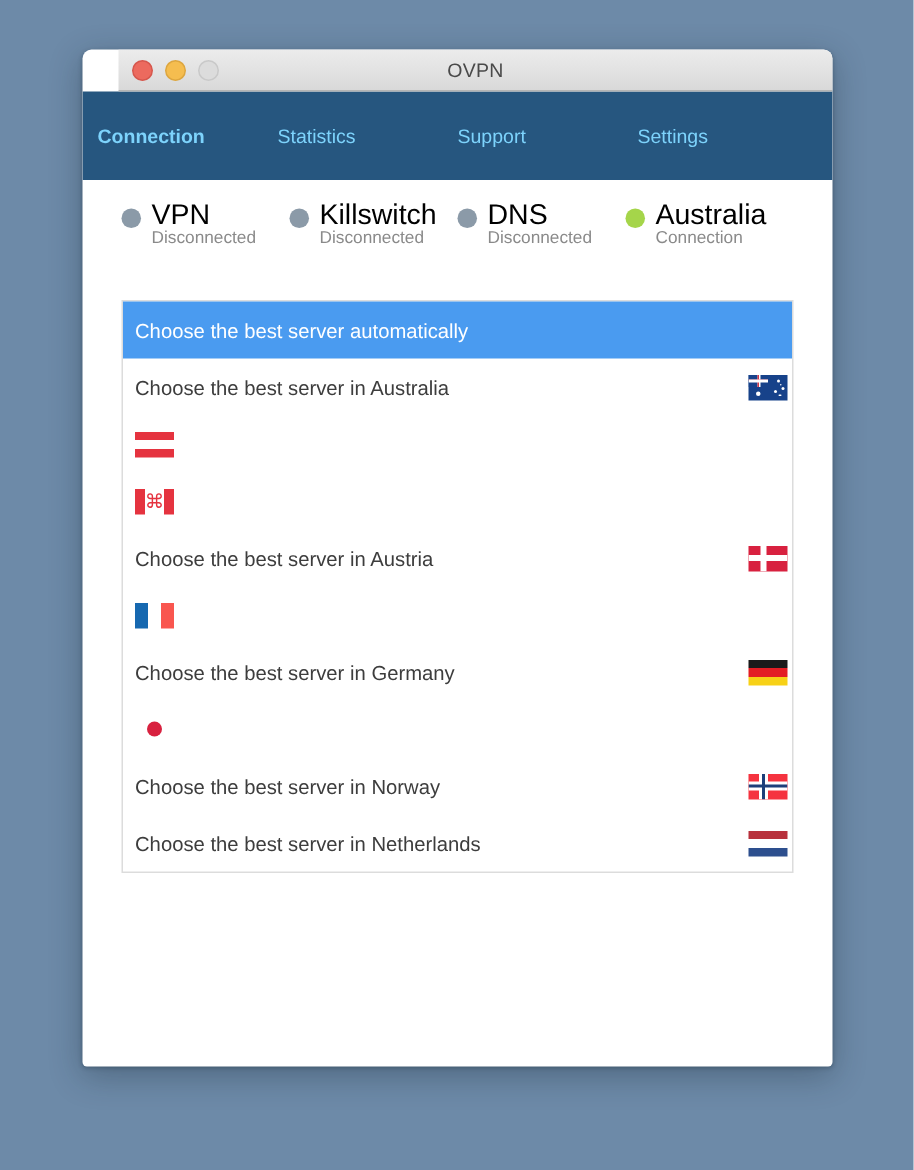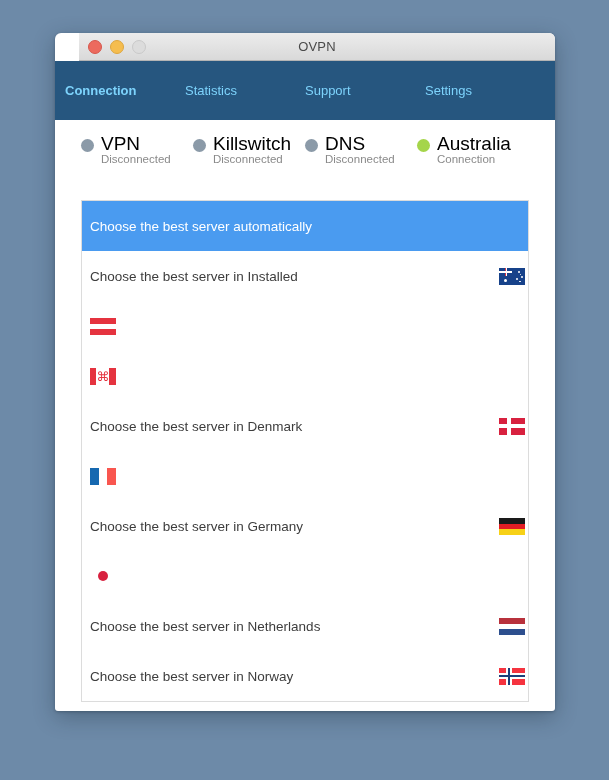--- a/index.html
+++ b/index.html
@@ -117,21 +117,21 @@
   }
 
   
   .list-wrap {
     margin: 32px 26px 0 26px;
     border: 1px solid #dcdcdc;
     background: #ffffff;
     box-sizing: border-box;
   }
   .list-row {
-    height: 50px;
+    height: 38px;
     display: flex;
     align-items: center;
     padding: 0 3px 0 8px;
     box-sizing: border-box;
     cursor: default;
   }
   .list-row .row-text {
     flex: 1;
     font-size: 13.5px;
     color: #3d3d3d;
@@ -305,21 +305,21 @@
     </div>
   </div>
 
   <div class="list-wrap">
 
     <div class="list-row selected">
       <span class="row-text">Choose the best server automatically</span>
     </div>
 
     <div class="list-row">
-      <span class="row-text">Choose the best server in Installed</span>
+      <span class="row-text">Choose the best server in Australia</span>
       <span class="flag flag-au">
         <span class="uj">
             <span class="ujd1"></span>
             <span class="ujd2"></span>
           </span>
         <span class="star s1"></span>
           <span class="star s2"></span>
         <span class="star s3"></span>
           <span class="star s4"></span>
         <span class="star s5"></span>
@@ -331,52 +331,52 @@
       <span class="flag flag-at"></span>
     </div>
 
     <div class="list-row">
       <span class="flag flag-ca">
         <span class="leaf">⌘</span>
       </span>
     </div>
 
     <div class="list-row">
-      <span class="row-text">Choose the best server in Denmark</span>
+      <span class="row-text">Choose the best server in Austria</span>
       <span class="flag flag-dk">
         <span class="v"></span>
           <span class="h"></span>
       </span>
     </div>
 
 
     <div class="list-row">
       <span class="flag flag-fr"></span>
     </div>
 
     <div class="list-row">
       <span class="row-text">Choose the best server in Germany</span>
       <span class="flag flag-de"></span>
     </div>
 
     <div class="list-row">
       <span class="flag flag-jp">
         <span class="disc"></span>
       </span>
-    </div>
-
-    <div class="list-row">
-      <span class="row-text">Choose the best server in Netherlands</span>
-      <span class="flag flag-nl"></span>
     </div>
 
     <div class="list-row">
       <span class="row-text">Choose the best server in Norway</span>
       <span class="flag flag-no">
         <span class="wv"></span>
           <span class="wh"></span>
         <span class="bv"></span>
           <span class="bh"></span>
       </span>
     </div>
 
+    <div class="list-row">
+      <span class="row-text">Choose the best server in Netherlands</span>
+      <span class="flag flag-nl"></span>
+    </div>
+
   </div>
 </div>
 
 </body></html>

